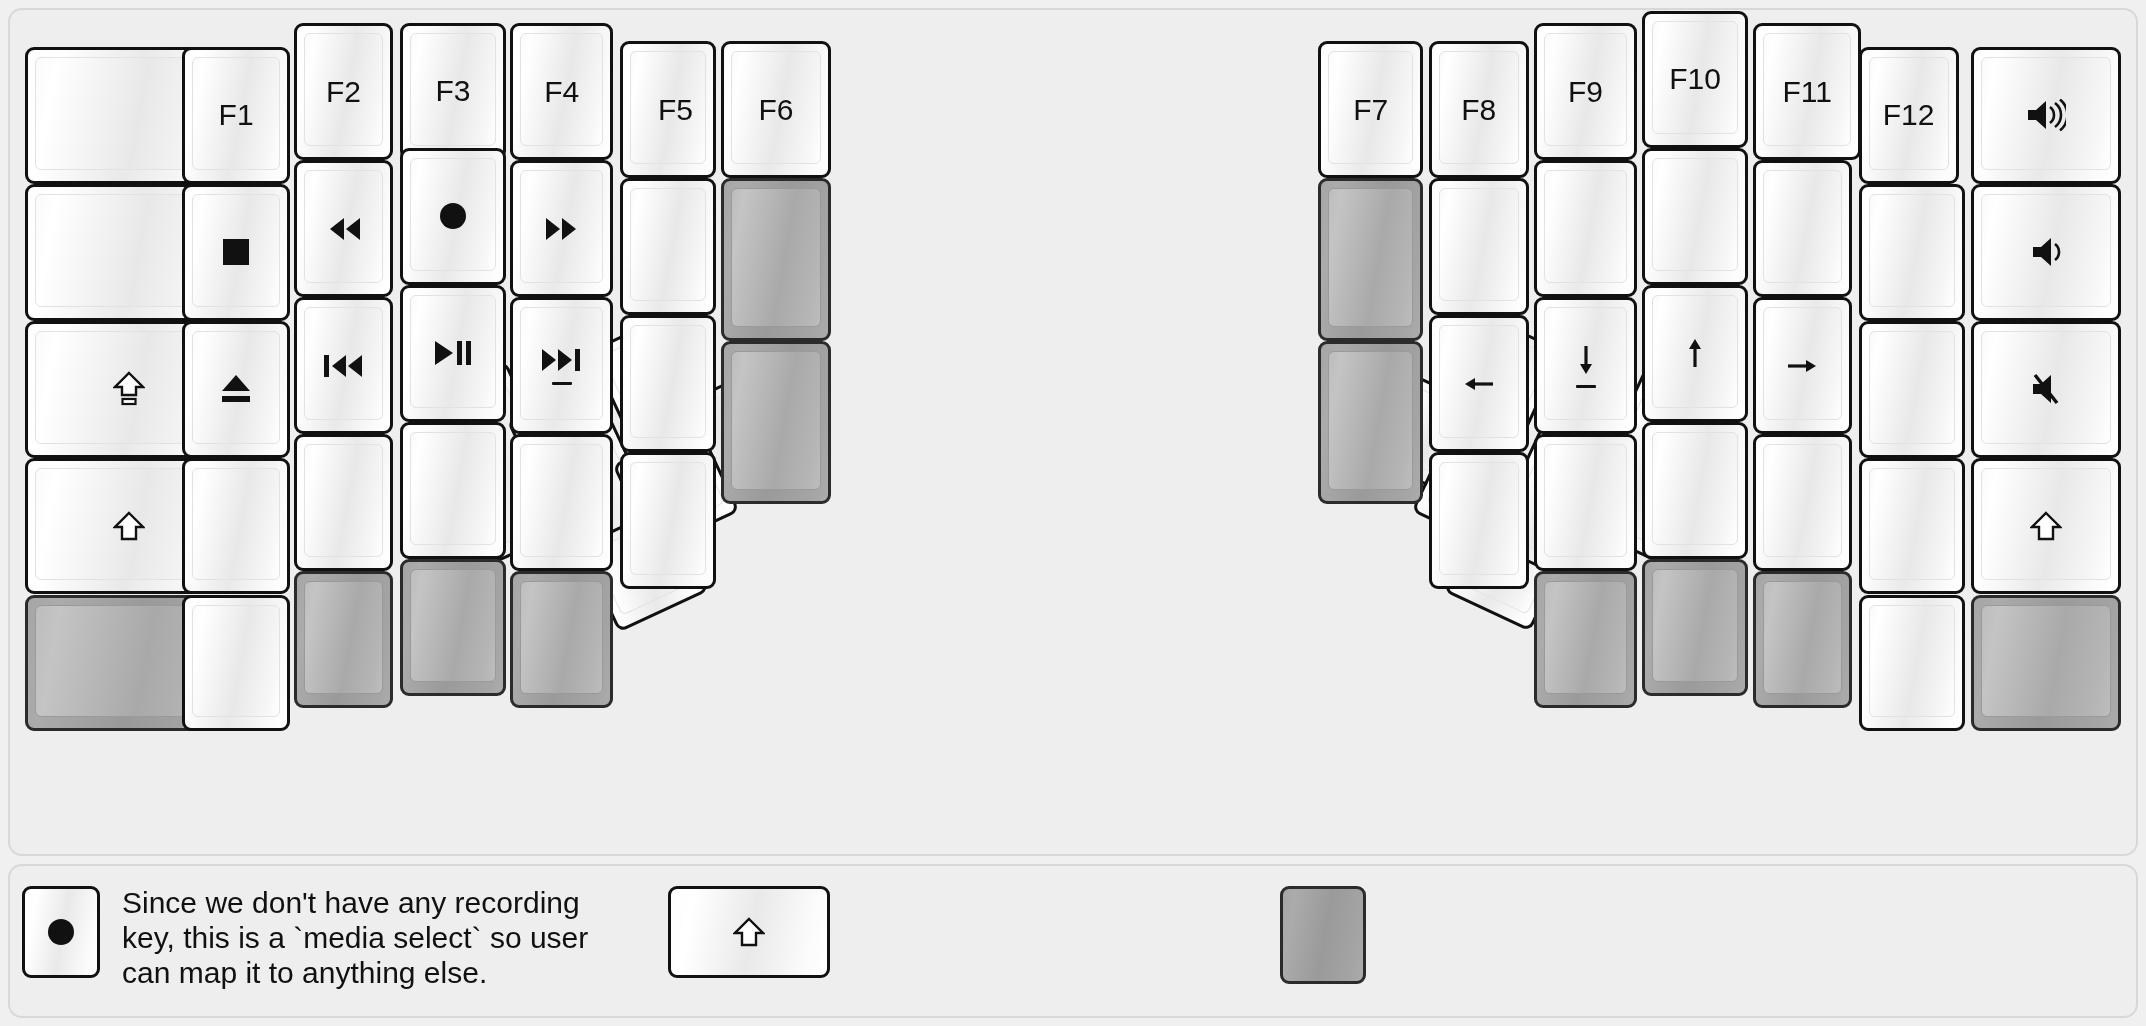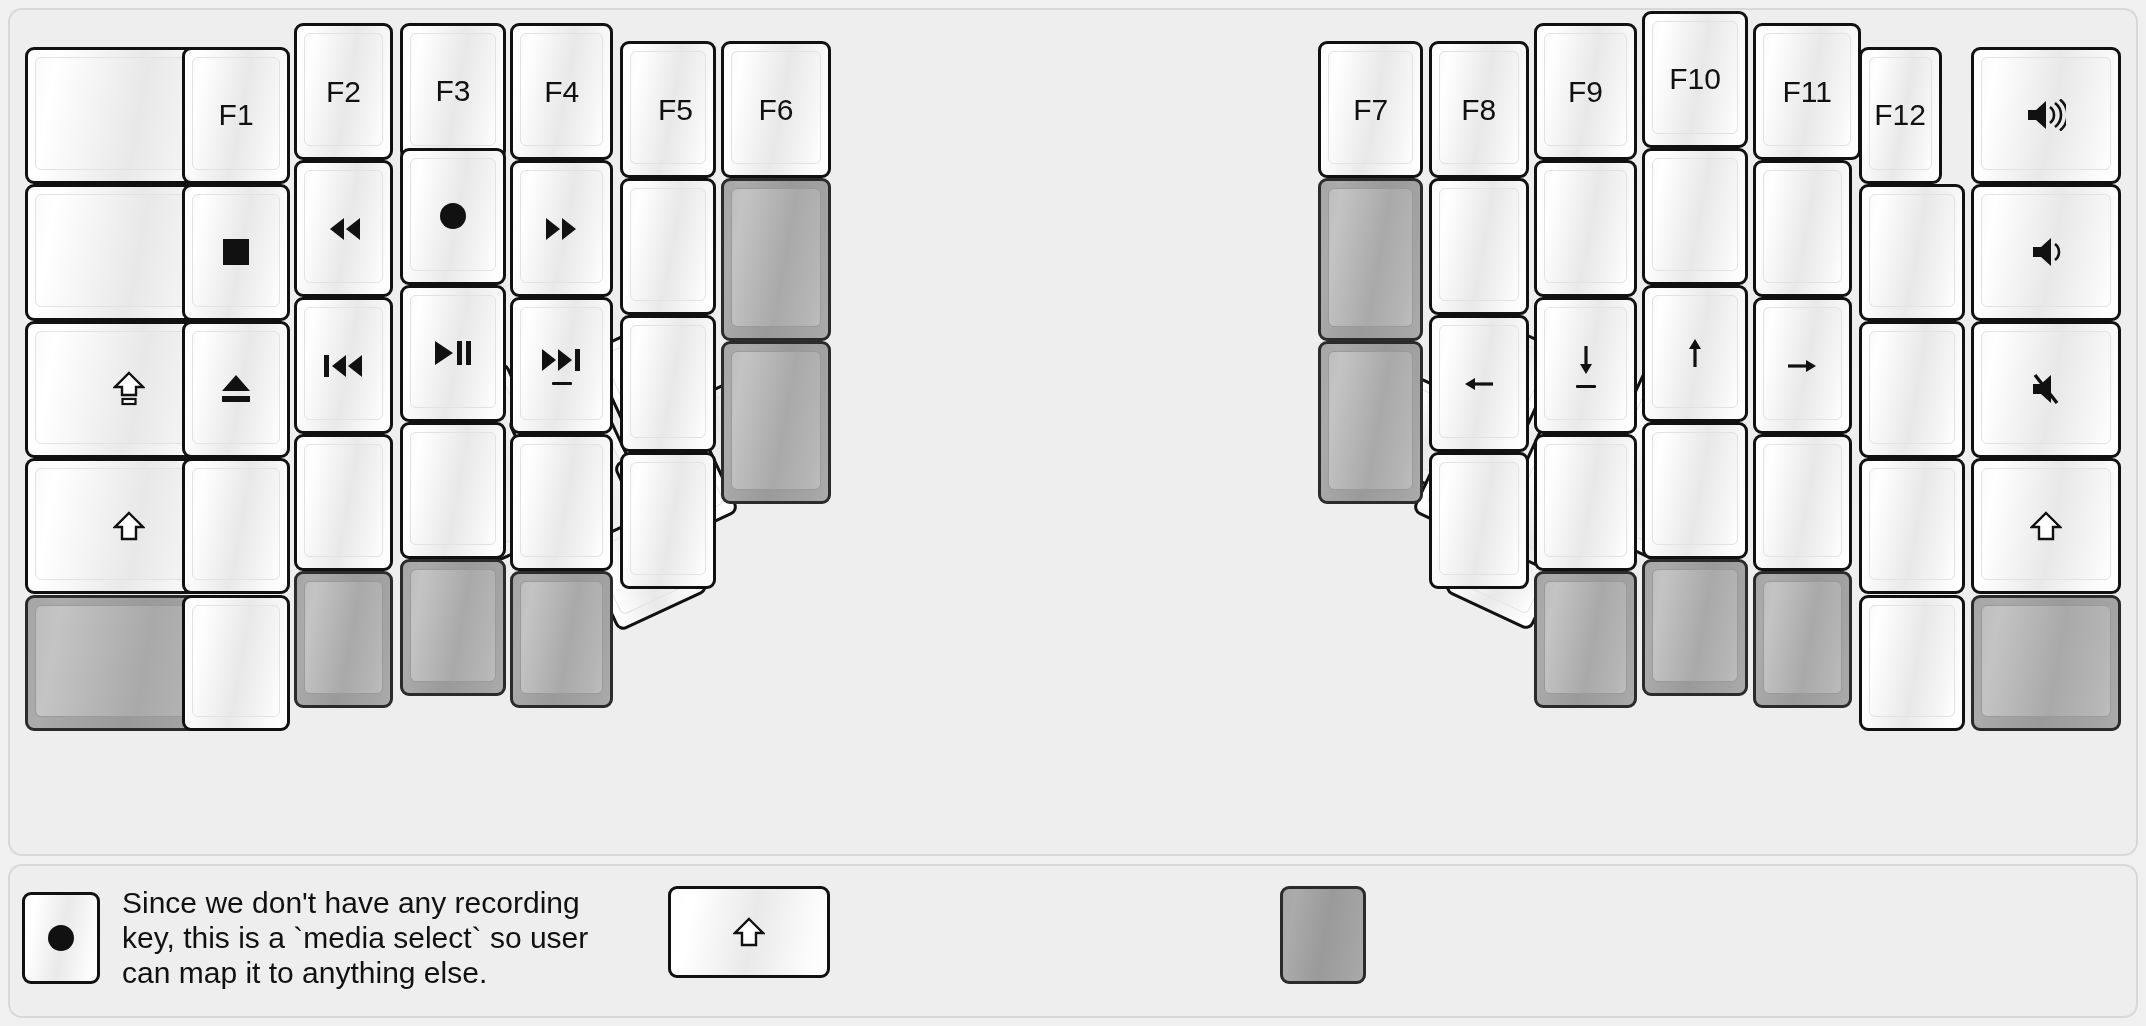--- a/index.html
+++ b/index.html
@@ -63,21 +63,21 @@
 
   
   #page-title{
     position:absolute;left:920px;top:38px;width:340px;
     text-align:center;
     font-size:41px;color:#111;
     letter-spacing:.2px;
   }
 
   
-  .legend-item{position:absolute;display:flex;align-items:center;}
+  .legend-item{position:absolute;display:flex;}
   .legend-cap{
     position:relative;flex:0 0 auto;
     border:3px solid #111;border-radius:9px;
     box-sizing:border-box;
     background:linear-gradient(100deg,#fdfdfd 0%,#ffffff 14%,#e9e9e9 52%,#fbfbfb 86%,#ffffff 100%);
     display:flex;align-items:center;justify-content:center;
   }
   .legend-cap .inner{left:7px;right:7px;top:7px;bottom:11px;}
   .legend-cap.trans{
     border-color:#2b2b2b;
@@ -384,21 +384,21 @@
         </div>
       </div>
       <div class="key" style="left: 1753.21px; top: 434.235px; width: 98.5408px; height: 136.983px; z-index: 13;">
         <div class="inner"></div>
         <div class="lgnd"></div>
       </div>
       <div class="key trans" style="left: 1753.21px; top: 571.218px; width: 98.5408px; height: 136.983px; z-index: 14;">
         <div class="inner"></div>
         <div class="lgnd"></div>
       </div>
-      <div class="key" style="left: 1858.59px; top: 46.5741px; width: 83px; height: 136.983px; z-index: 10;">
+      <div class="key" style="left: 1858.59px; top: 46.5741px; width: 100px; height: 136.983px; z-index: 10;">
         <div class="inner"></div>
         <div class="lgnd">F12</div>
       </div>
       <div class="key" style="left: 1858.59px; top: 183.557px; width: 106.753px; height: 136.983px; z-index: 11;">
         <div class="inner"></div>
         <div class="lgnd"></div>
       </div>
       <div class="key" style="left: 1858.59px; top: 320.539px; width: 106.753px; height: 136.983px; z-index: 12;">
         <div class="inner"></div>
         <div class="lgnd"></div>

